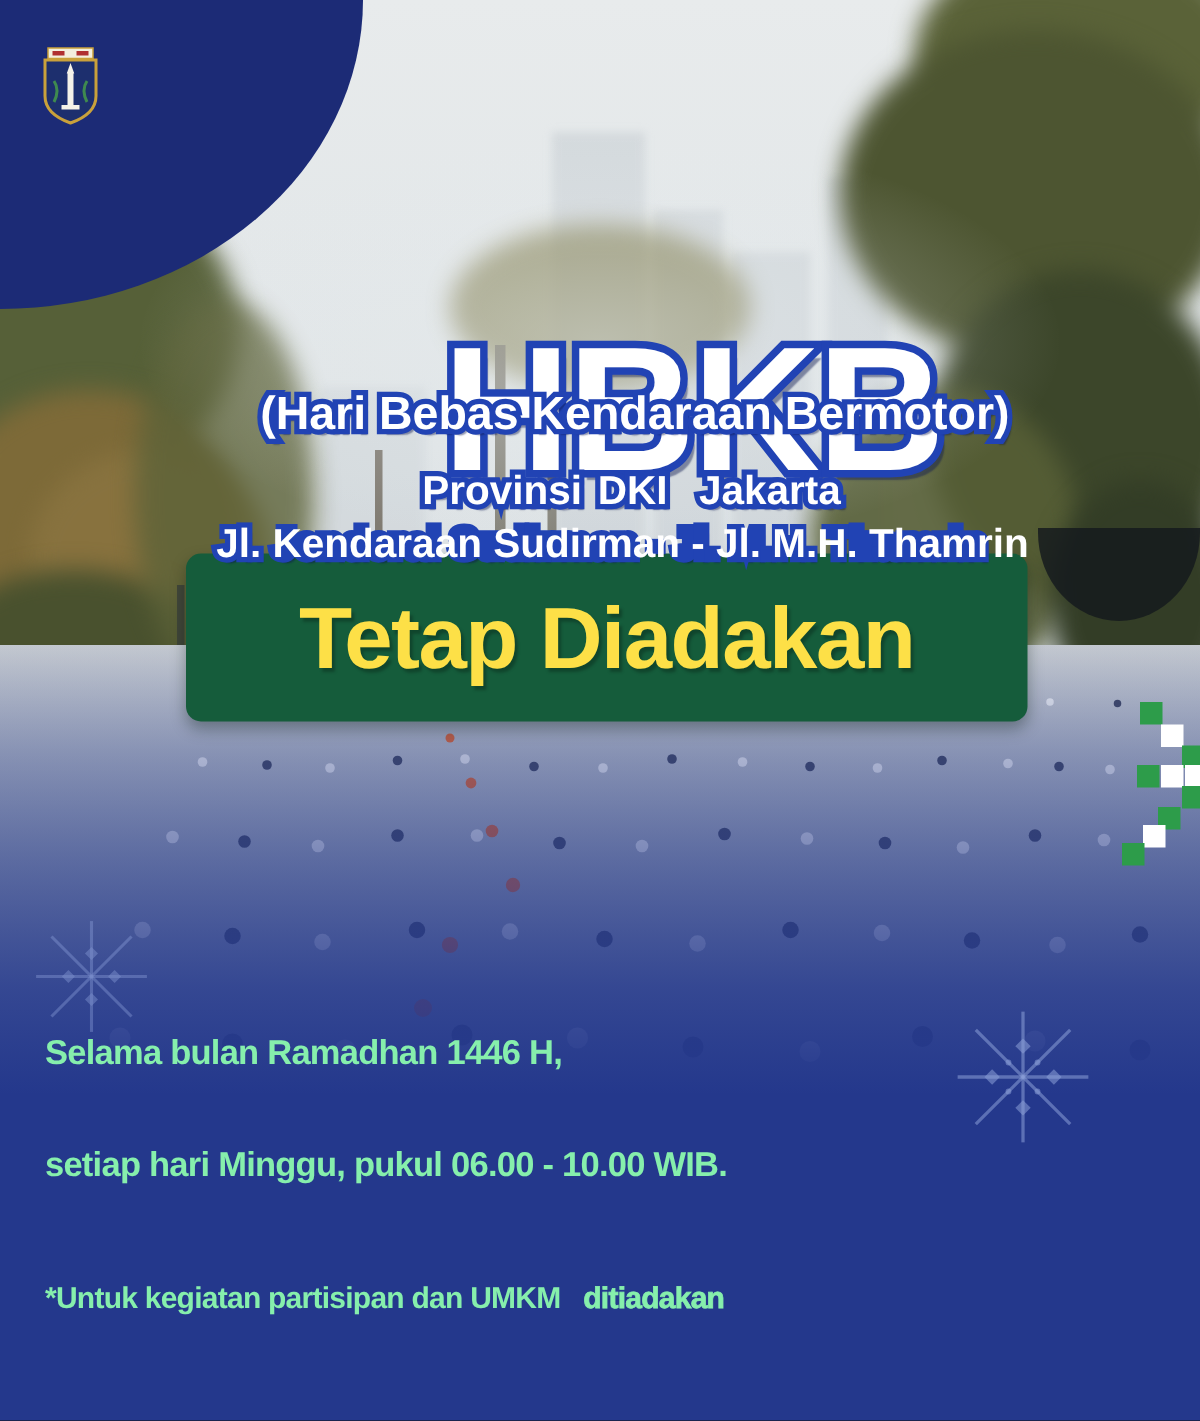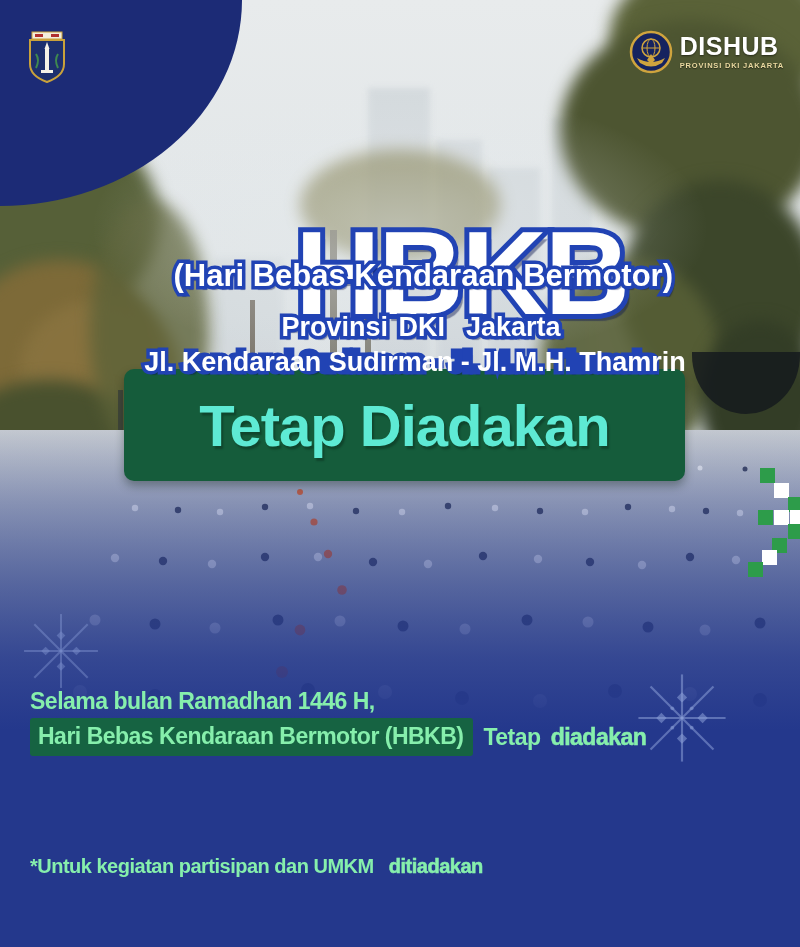--- a/index.html
+++ b/index.html
@@ -44,21 +44,21 @@
   .ol-sm::before{-webkit-text-stroke:7px #2143B4;text-shadow:3px 4px 1px rgba(13,25,80,.45);}
   .title-line{top:96px;font-size:118px;font-weight:800;letter-spacing:-2px;line-height:1;}
   .subtitle-line{top:222px;font-size:31px;font-weight:800;padding-left:12px;}
   .prov-line{top:281px;font-size:27px;font-weight:800;word-spacing:3px;}
   .street-line{top:316px;font-size:27px;font-weight:800;}
 
   
   .banner{left:124px;top:369px;width:561px;height:112px;background:#155C3B;
     border-radius:10px;display:flex;align-items:center;justify-content:center;
     box-shadow:0 5px 10px rgba(10,25,18,.35);}
-  .banner-label{color:#5eead4;font-size:58px;font-weight:800;letter-spacing:-1px;
+  .banner-label{color:#fde047;font-size:58px;font-weight:800;letter-spacing:-1px;
     text-shadow:2px 3px 2px rgba(0,0,0,.25);text-align:right;}
   .ribbon{left:692px;top:352px;width:108px;height:62px;background:#14191d;opacity:.82;
     border-radius:0 0 50% 50%/0 0 95% 95%;}
 
   
   .px{position:absolute;width:15px;height:15px;}
   .px.g{background:#2D9C4A;} .px.w{background:#ffffff;}
   .pixels{left:744px;top:462px;width:62px;height:118px;}
 
   
@@ -225,34 +225,20 @@
     <rect x="9" y="4" width="8" height="3" fill="#b03030"></rect>
     <rect x="25" y="4" width="8" height="3" fill="#b03030"></rect>
     <path d="M4 10 L38 10 L38 34 Q38 46 21 52 Q4 46 4 34 Z" fill="#1d2f6e" stroke="#c9a13b" stroke-width="2"></path>
     <rect x="19" y="18" width="4" height="22" fill="#f5f2e8"></rect>
     <polygon points="21,12 23.5,19 18.5,19" fill="#f5f2e8"></polygon>
     <rect x="15" y="40" width="12" height="3" fill="#f5f2e8"></rect>
     <path d="M10 24 Q14 30 10 38" stroke="#3f8a4f" stroke-width="2" fill="none"></path>
     <path d="M32 24 Q28 30 32 38" stroke="#3f8a4f" stroke-width="2" fill="none"></path>
   </svg>
 
-  <div class="abs dishub">
-    <svg width="44" height="44" viewBox="0 0 44 44">
-      <circle cx="22" cy="22" r="20" fill="#15235f" stroke="#cfa43e" stroke-width="2.5"></circle>
-      <circle cx="22" cy="18" r="9" fill="none" stroke="#cfa43e" stroke-width="1.5"></circle>
-      <ellipse cx="22" cy="18" rx="4" ry="9" fill="none" stroke="#cfa43e" stroke-width="1"></ellipse>
-      <line x1="13" y1="18" x2="31" y2="18" stroke="#cfa43e" stroke-width="1"></line>
-      <path d="M8 28 Q22 36 36 28 L33 33 Q22 40 11 33 Z" fill="#cfa43e"></path>
-      <path d="M22 24 L26 30 L22 34 L18 30 Z" fill="#cfa43e"></path>
-    </svg>
-    <div class="dishub-text">
-      <span class="dishub-title">DISHUB</span>
-      <span class="dishub-sub">PROVINSI DKI JAKARTA</span>
-    </div>
-  </div>
 
   <div class="abs center-line title-line">
     <span class="ol" data-text="HBKB">HBKB</span>
   </div>
   <div class="abs center-line subtitle-line">
     <span class="ol ol-sm" data-text="(Hari Bebas Kendaraan Bermotor)">(Hari Bebas Kendaraan Bermotor)</span>
   </div>
   <div class="abs center-line prov-line">
     <span class="ol ol-sm" data-text="Provinsi DKI  Jakarta">Provinsi DKI  Jakarta</span>
   </div>
@@ -272,24 +258,20 @@
     <div class="px g" style="left:14px;top:48px;"></div>
     <div class="px w" style="left:30px;top:48px;"></div>
     <div class="px w" style="left:46px;top:48px;"></div>
     <div class="px g" style="left:44px;top:62px;"></div>
     <div class="px g" style="left:28px;top:76px;"></div>
     <div class="px w" style="left:18px;top:88px;"></div>
     <div class="px g" style="left:4px;top:100px;"></div>
   </div>
 
   <div class="row" style="top:688px;">Selama bulan Ramadhan 1446 H,</div>
-  <div class="row row-flex" style="top:718px;">
-    <span class="hl-chip">Hari Bebas Kendaraan Bermotor (HBKB)</span>
-    <span>Tetap</span>
-    <span class="b">diadakan</span>
-  </div>
+  <div class="row" style="top:763px;">setiap hari Minggu, pukul 06.00 - 10.00 WIB.</div>
   <div class="row footnote" style="top:855px;">
     <span>*Untuk kegiatan partisipan dan UMKM</span>
     <span>&nbsp;</span>
     <span class="b">ditiadakan</span>
   </div>
 
 </div>
 
 </body></html>

